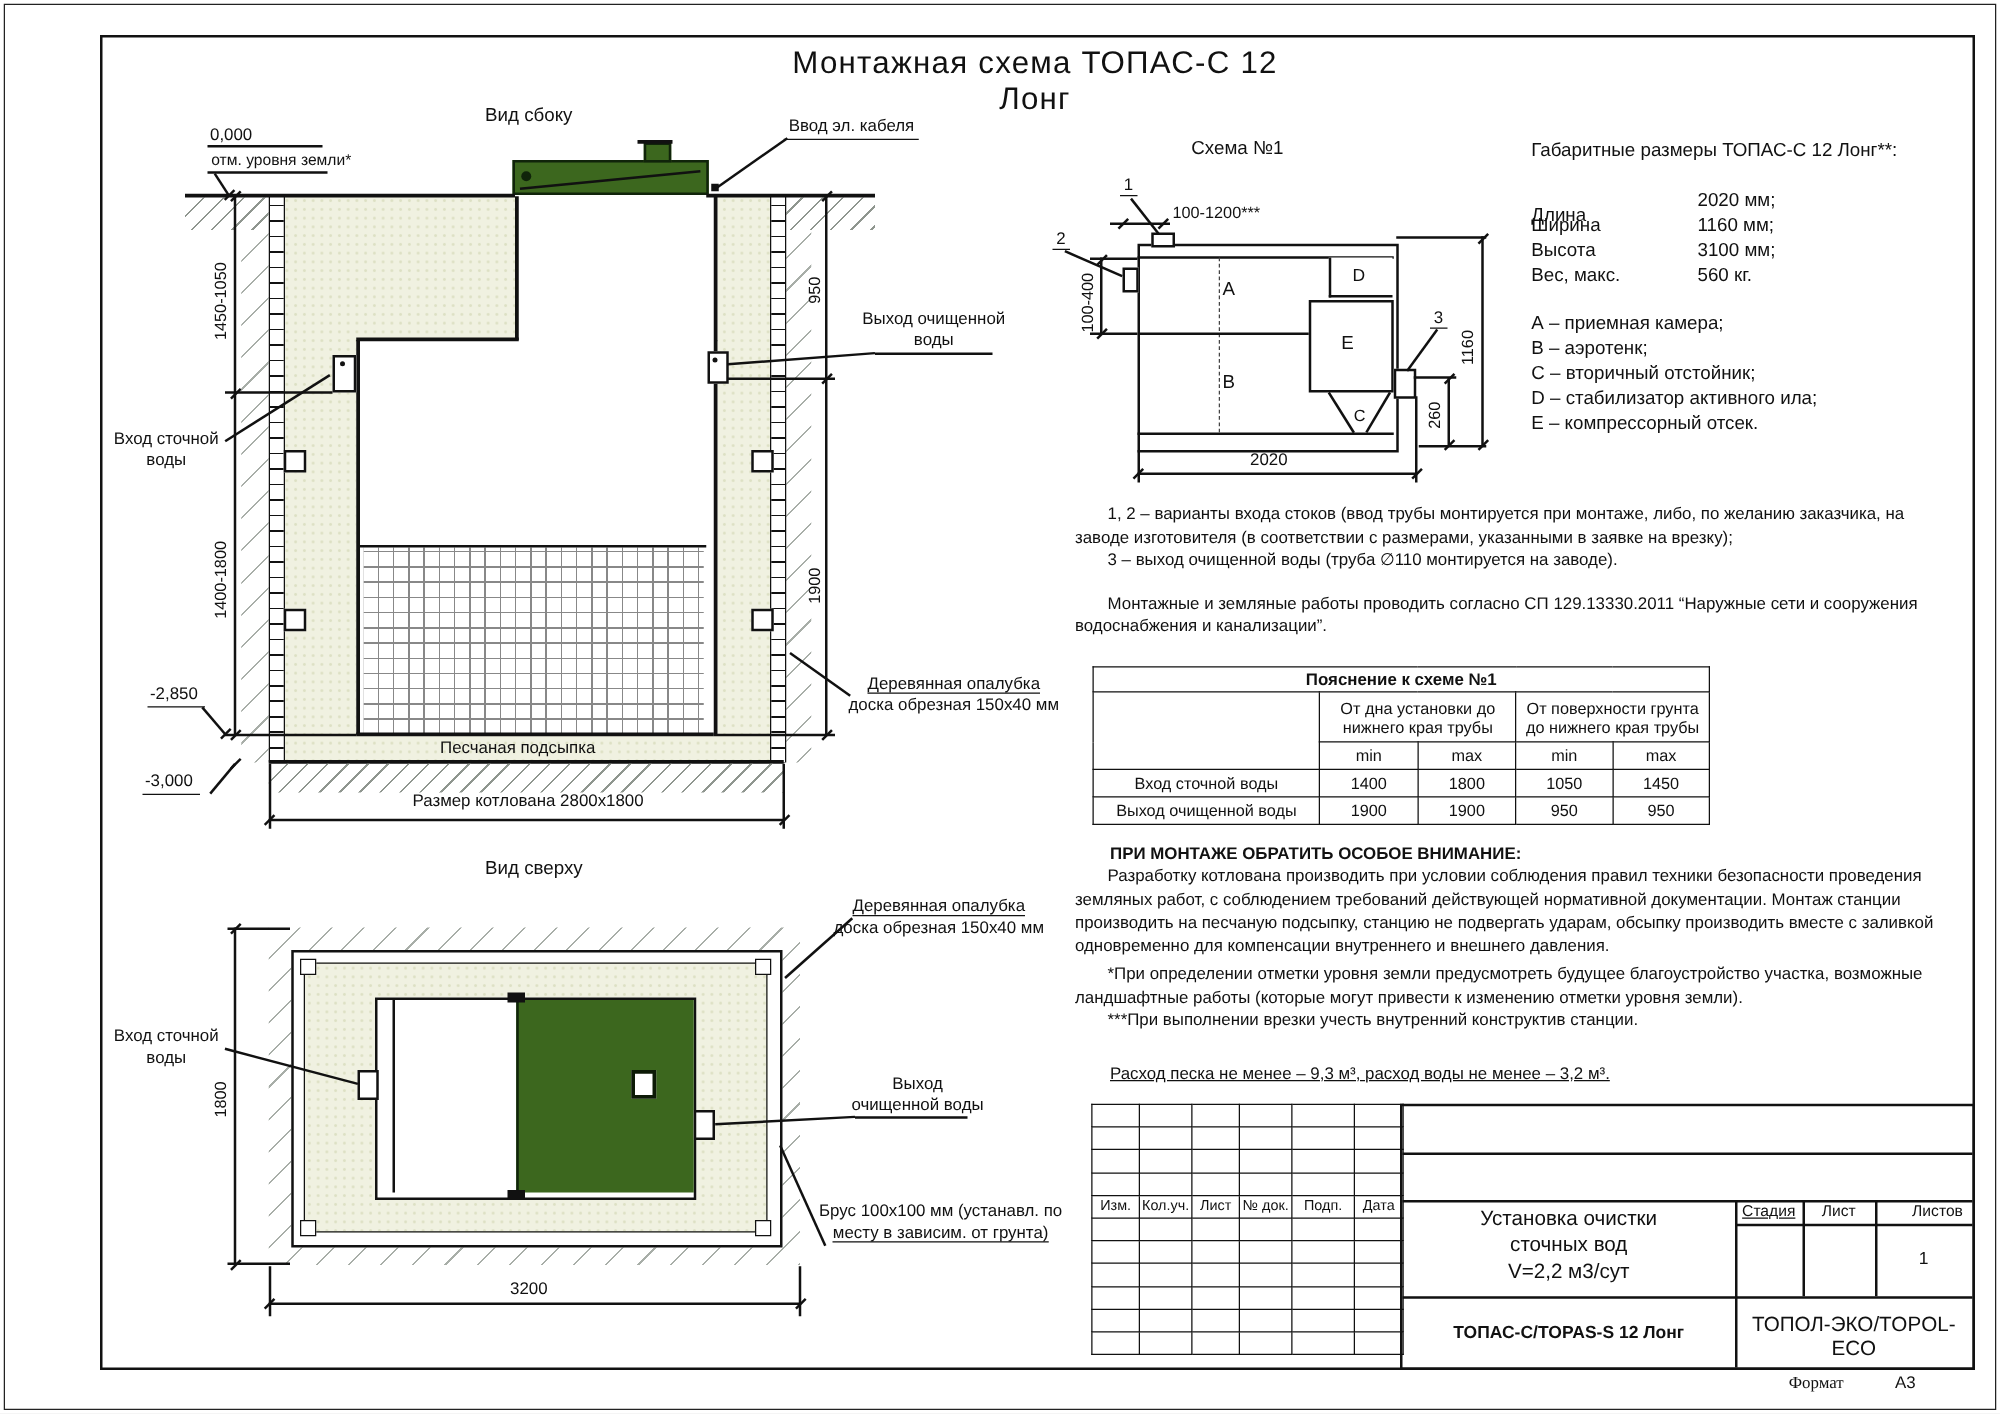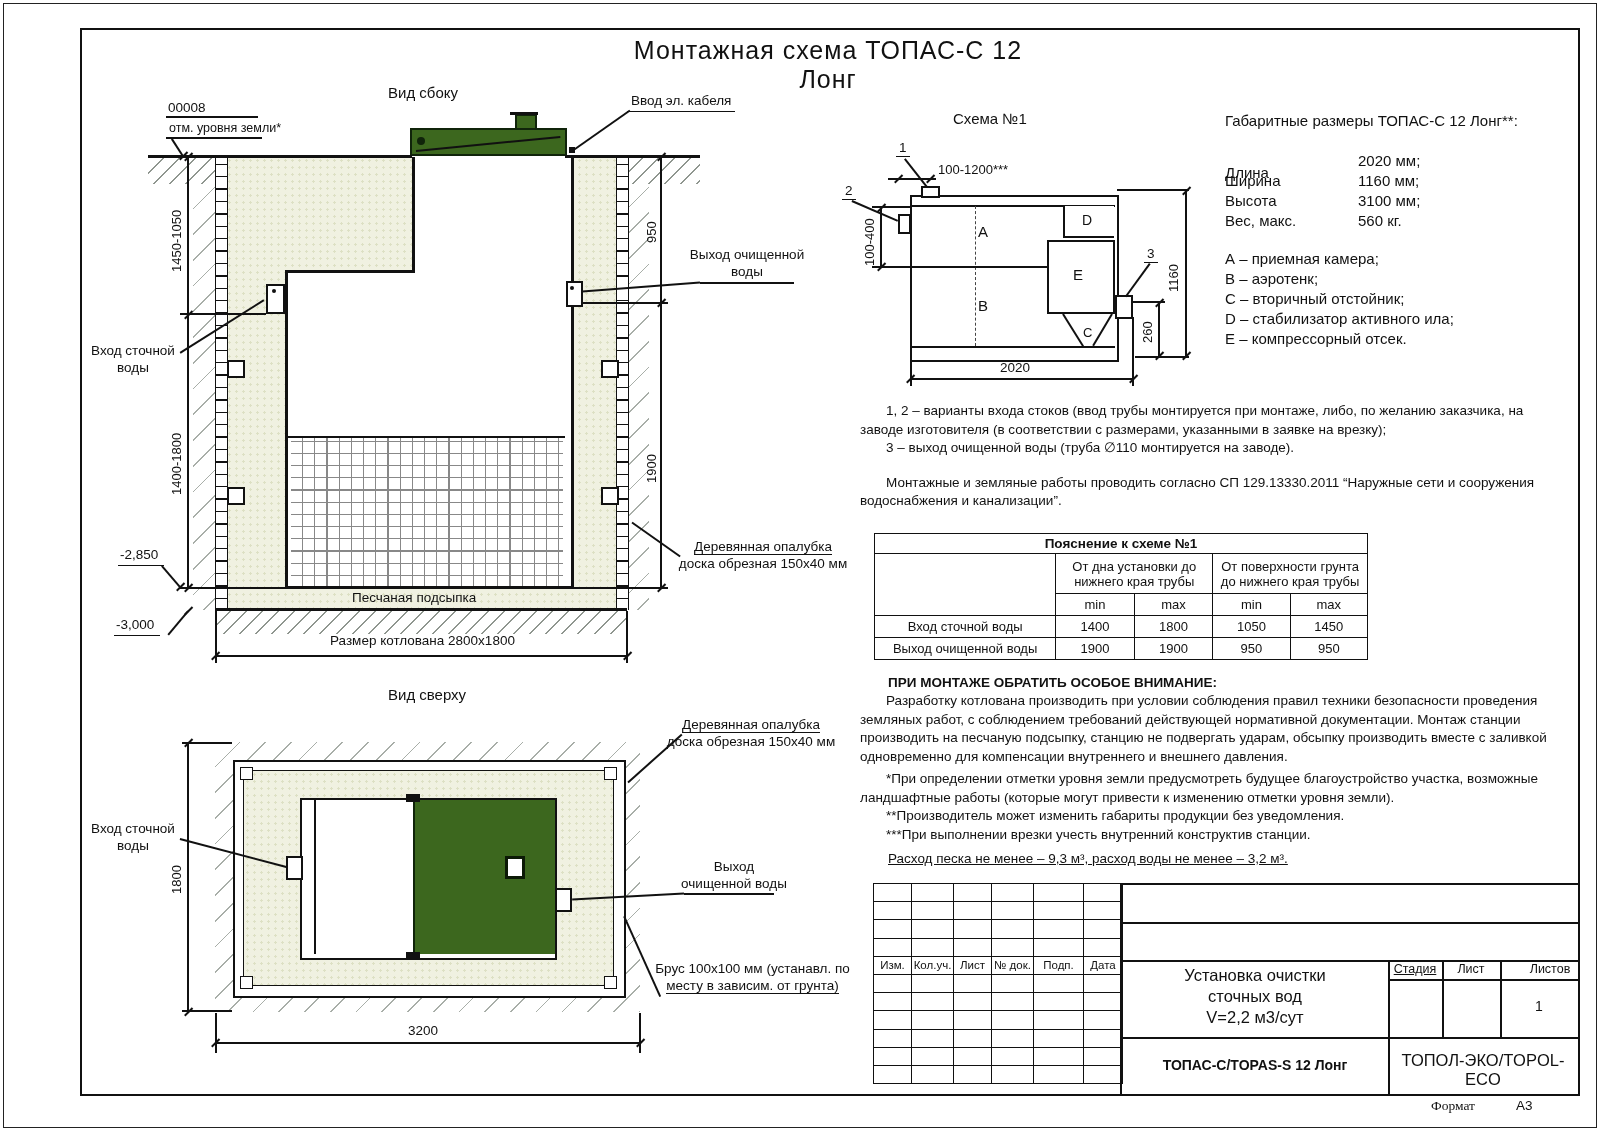--- a/index.html
+++ b/index.html
@@ -81,21 +81,21 @@
 
   <div class="sq" style="left:227px;top:360px;width:14px;height:14px;"></div>
   <div class="sq" style="left:227px;top:487px;width:14px;height:14px;"></div>
   <div class="sq" style="left:601px;top:360px;width:14px;height:14px;"></div>
   <div class="sq" style="left:601px;top:487px;width:14px;height:14px;"></div>
 
   <div class="lbl2" style="left:352px;top:589px;">Песчаная подсыпка</div>
   <div class="hl2" style="left:215px;top:608px;width:412px;"></div>
   <div class="abs hatch" style="left:215px;top:611px;width:412px;height:23px;"></div>
 
-  <div class="lbl" style="left:168px;top:100px;font-size:13.5px;">00008</div>
+  <div class="lbl" style="left:168px;top:100px;font-size:13.5px;">0,000</div>
   <div class="hl" style="left:166px;top:116px;width:92px;"></div>
   <div class="lbl" style="left:169px;top:120px;font-size:12.5px;">отм. уровня земли*</div>
   <div class="hl" style="left:166px;top:137px;width:96px;"></div>
   <div class="leader" style="left: 172px; top: 138px; width: 20.2485px; transform: rotate(0.996491rad);"></div>
   <div class="tick" style="left:183px;top:155px;"></div>
 
   <div class="lbl2 shelf" style="left:627px;top:92px;padding:0 4px 2px 4px;">Ввод эл. кабеля</div>
   <div class="leader" style="left: 630px; top: 110px; width: 69.6348px; transform: rotate(2.52969rad);"></div>
   <div class="abs" style="left:569px;top:147px;width:6px;height:6px;background:#111;"></div>
 
@@ -311,21 +311,20 @@
     </tr>
   </tbody>
     </table>
 
   <div class="lbl2" style="left:888px;top:674px;font-weight:bold;">ПРИ МОНТАЖЕ ОБРАТИТЬ ОСОБОЕ ВНИМАНИЕ:</div>
   <div class="abs" style="left:860px;top:692px;width:700px;font-size:13.5px;line-height:18.5px;">
     <p class="note-p" style="margin:0;">Разработку котлована производить при условии соблюдения правил техники безопасности проведения земляных работ, с соблюдением требований действующей нормативной документации. Монтаж станции производить на песчаную подсыпку, станцию не подвергать ударам, обсыпку производить вместе с заливкой одновременно для компенсации внутреннего и внешнего давления.</p>
   </div>
   <div class="abs" style="left:860px;top:770px;width:700px;font-size:13.5px;line-height:18.5px;">
     <p class="note-p" style="margin:0;">*При определении отметки уровня земли предусмотреть будущее благоустройство участка, возможные ландшафтные работы (которые могут привести к изменению отметки уровня земли).</p>
-    <p class="note-p" style="margin:0;">**Производитель может изменить габариты продукции без уведомления.</p>
     <p class="note-p" style="margin:0;">***При выполнении врезки учесть внутренний конструктив станции.</p>
   </div>
   <div class="lbl2" style="left:888px;top:850px;text-decoration:underline;">Расход песка не менее – 9,3 м³, расход воды не менее – 3,2 м³.</div>
 
   <table class="stampgrid" style="left:873px;top:883px;width:249px;">
     <colgroup>
         <col style="width:38px;">
         <col style="width:42px;">
         <col style="width:38px;">
         <col style="width:42px;">

